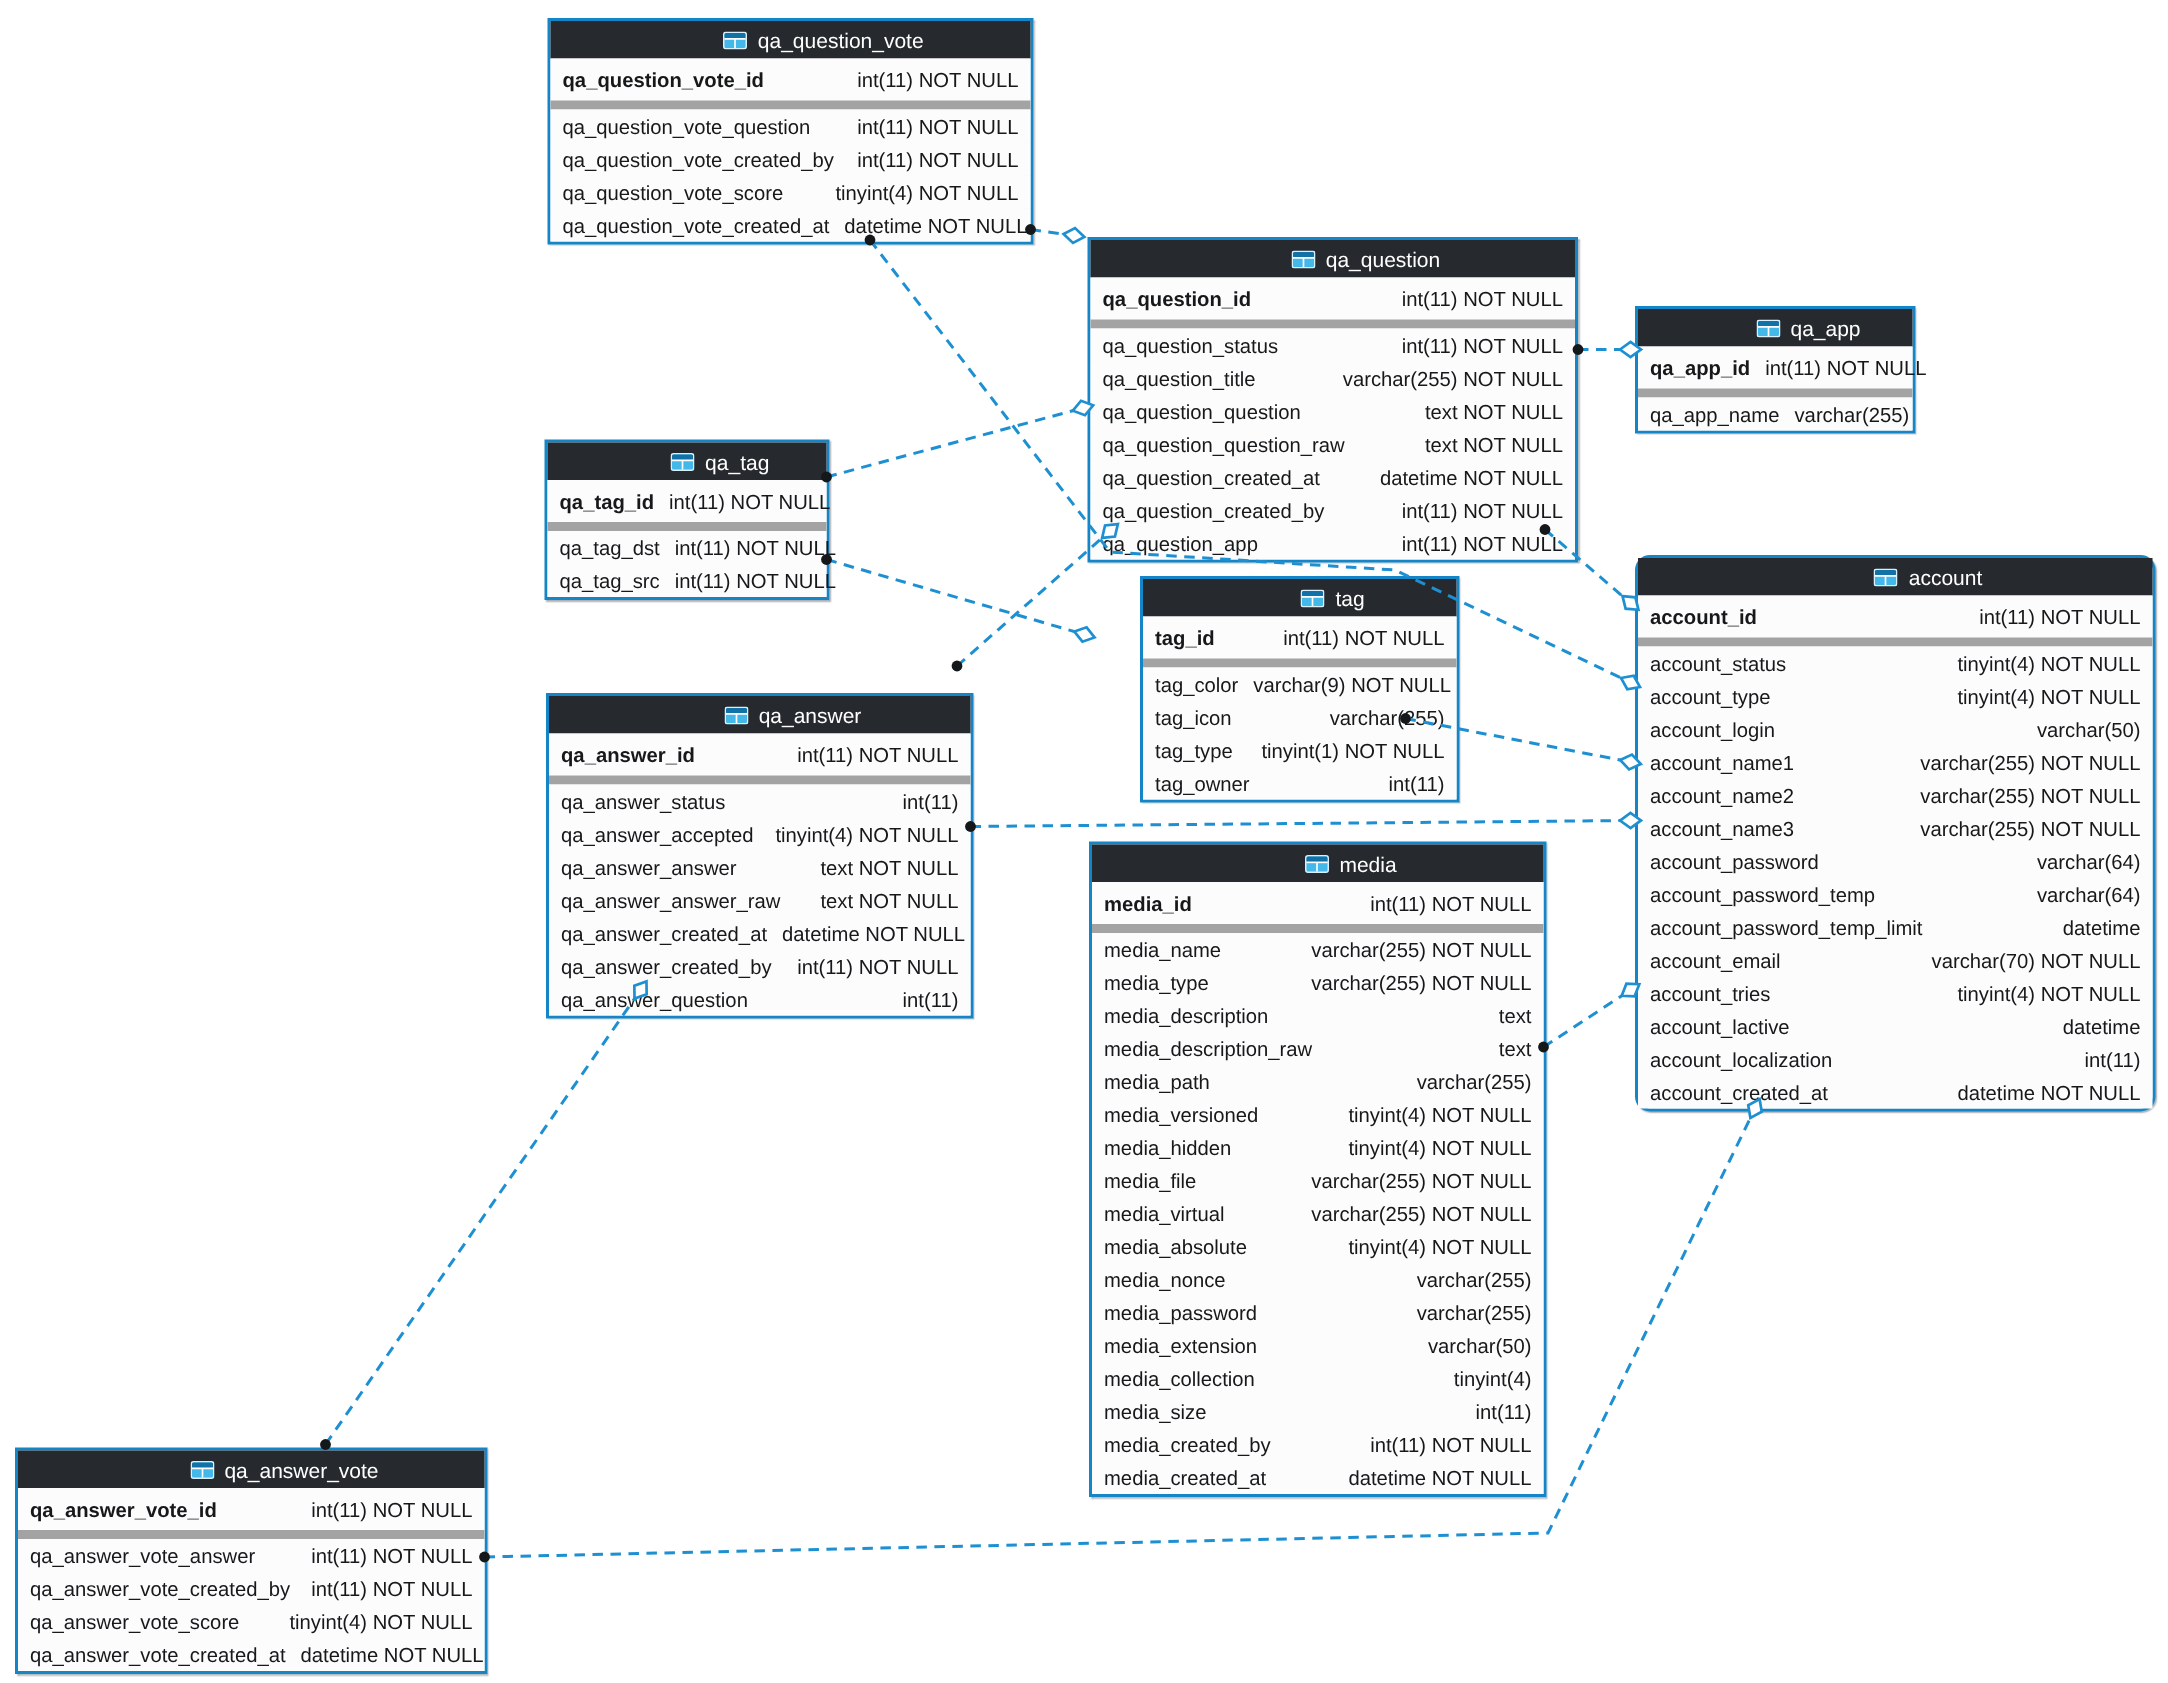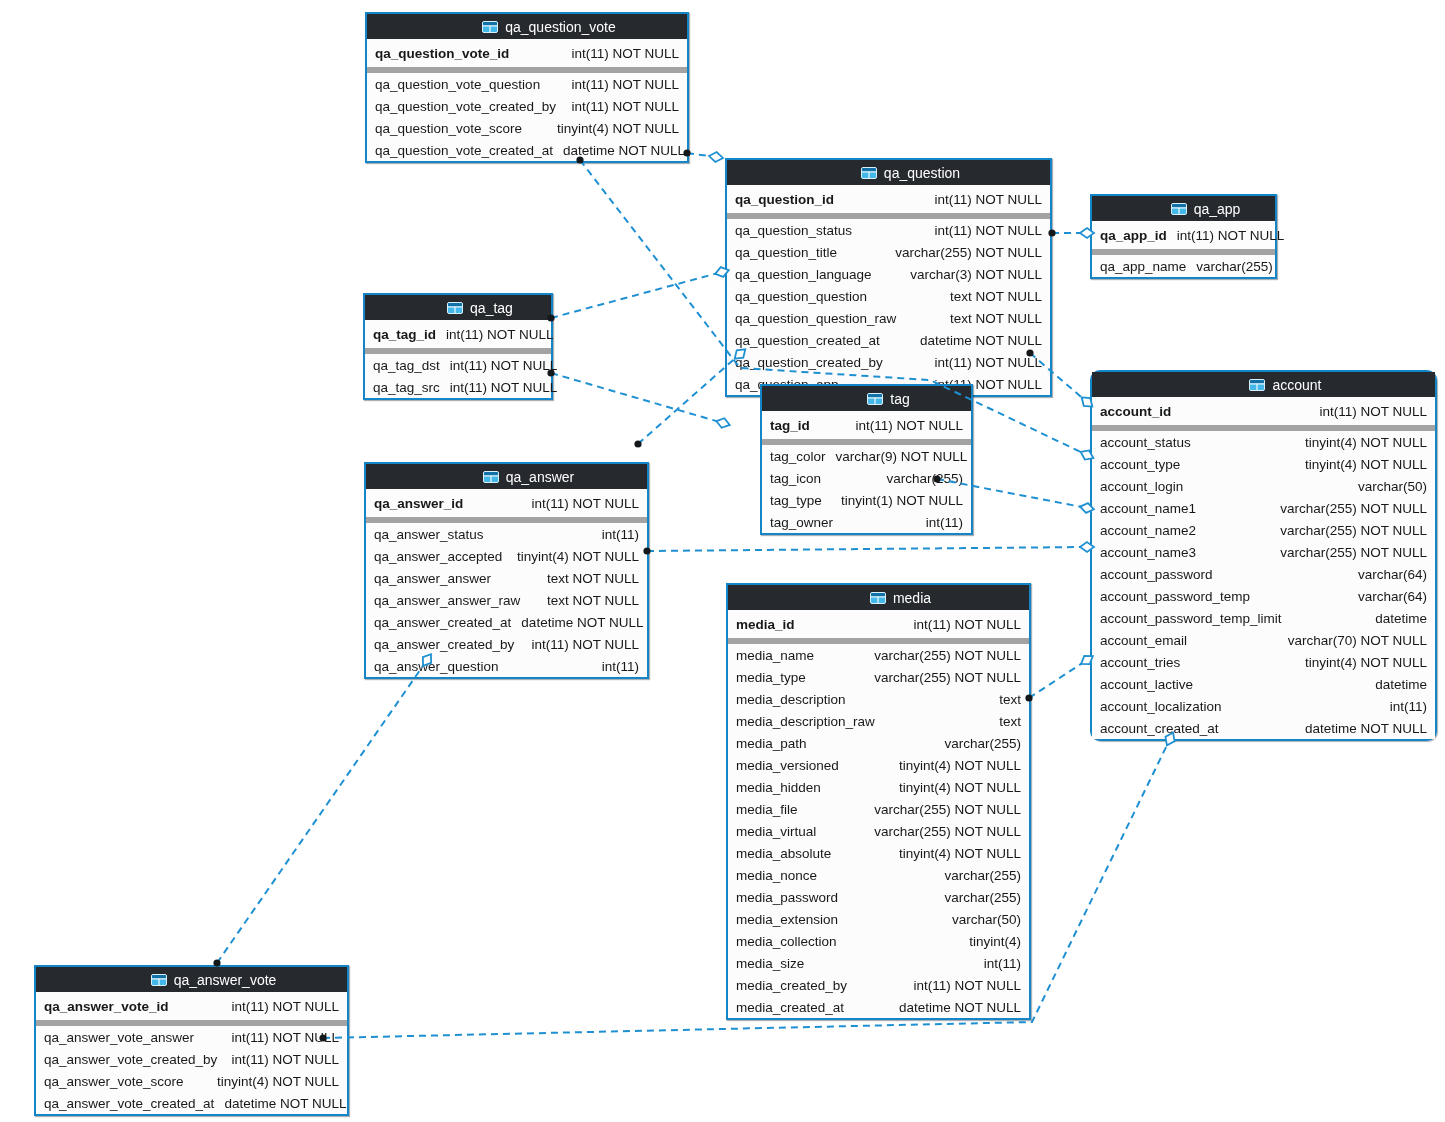--- a/index.html
+++ b/index.html
@@ -133,45 +133,41 @@
       </div>
       <div class="row">
         <span class="fname">qa_question_status</span>
         <span class="ftype">int(11) NOT NULL</span>
       </div>
       <div class="row">
         <span class="fname">qa_question_title</span>
         <span class="ftype">varchar(255) NOT NULL</span>
       </div>
       <div class="row">
-        <span class="fname">qa_question_language</span>
-        <span class="ftype">varchar(3) NOT NULL</span>
-      </div>
-      <div class="row">
         <span class="fname">qa_question_question</span>
         <span class="ftype">text NOT NULL</span>
       </div>
       <div class="row">
         <span class="fname">qa_question_question_raw</span>
         <span class="ftype">text NOT NULL</span>
       </div>
       <div class="row">
         <span class="fname">qa_question_created_at</span>
         <span class="ftype">datetime NOT NULL</span>
       </div>
       <div class="row">
         <span class="fname">qa_question_created_by</span>
         <span class="ftype">int(11) NOT NULL</span>
       </div>
       <div class="row">
         <span class="fname">qa_question_app</span>
         <span class="ftype">int(11) NOT NULL</span>
       </div>
     </div>
-    <div class="table" style="left: 1090px; top: 194px; width: 183px;">
+    <div class="table" style="left: 1090px; top: 204px; width: 183px;">
       <div class="table-header">
         <svg class="tbl-icon" width="16" height="12" viewBox="0 0 16 12">
           <rect x="0.5" y="0.5" width="15" height="11" rx="1.5" fill="#45b8ea" stroke="#d9f1fc" stroke-width="1"></rect>
           <rect x="1" y="1" width="14" height="3.6" rx="1" fill="#1272a8"></rect>
           <line x1="1" y1="4.9" x2="15" y2="4.9" stroke="#ffffff" stroke-width="1.1"></line>
           <line x1="8" y1="4.9" x2="8" y2="11" stroke="#ffffff" stroke-width="1.1"></line>
         </svg>
         <span class="title">qa_app</span>
       </div>
       <div class="pk-row">
@@ -344,21 +340,21 @@
       </div>
       <div class="row">
         <span class="fname">account_localization</span>
         <span class="ftype">int(11)</span>
       </div>
       <div class="row">
         <span class="fname">account_created_at</span>
         <span class="ftype">datetime NOT NULL</span>
       </div>
     </div>
-    <div class="table" style="left: 726px; top: 583px; width: 301px;">
+    <div class="table" style="left: 726px; top: 561px; width: 301px;">
       <div class="table-header">
         <svg class="tbl-icon" width="16" height="12" viewBox="0 0 16 12">
           <rect x="0.5" y="0.5" width="15" height="11" rx="1.5" fill="#45b8ea" stroke="#d9f1fc" stroke-width="1"></rect>
           <rect x="1" y="1" width="14" height="3.6" rx="1" fill="#1272a8"></rect>
           <line x1="1" y1="4.9" x2="15" y2="4.9" stroke="#ffffff" stroke-width="1.1"></line>
           <line x1="8" y1="4.9" x2="8" y2="11" stroke="#ffffff" stroke-width="1.1"></line>
         </svg>
         <span class="title">media</span>
       </div>
       <div class="pk-row">
@@ -427,21 +423,21 @@
       </div>
       <div class="row">
         <span class="fname">media_created_by</span>
         <span class="ftype">int(11) NOT NULL</span>
       </div>
       <div class="row">
         <span class="fname">media_created_at</span>
         <span class="ftype">datetime NOT NULL</span>
       </div>
     </div>
-    <div class="table" style="left: 10px; top: 965px; width: 311px; margin-left: 24px;">
+    <div class="table" style="left: 10px; top: 965px; width: 311px;">
       <div class="table-header">
         <svg class="tbl-icon" width="16" height="12" viewBox="0 0 16 12">
           <rect x="0.5" y="0.5" width="15" height="11" rx="1.5" fill="#45b8ea" stroke="#d9f1fc" stroke-width="1"></rect>
           <rect x="1" y="1" width="14" height="3.6" rx="1" fill="#1272a8"></rect>
           <line x1="1" y1="4.9" x2="15" y2="4.9" stroke="#ffffff" stroke-width="1.1"></line>
           <line x1="8" y1="4.9" x2="8" y2="11" stroke="#ffffff" stroke-width="1.1"></line>
         </svg>
         <span class="title">qa_answer_vote</span>
       </div>
       <div class="pk-row">

